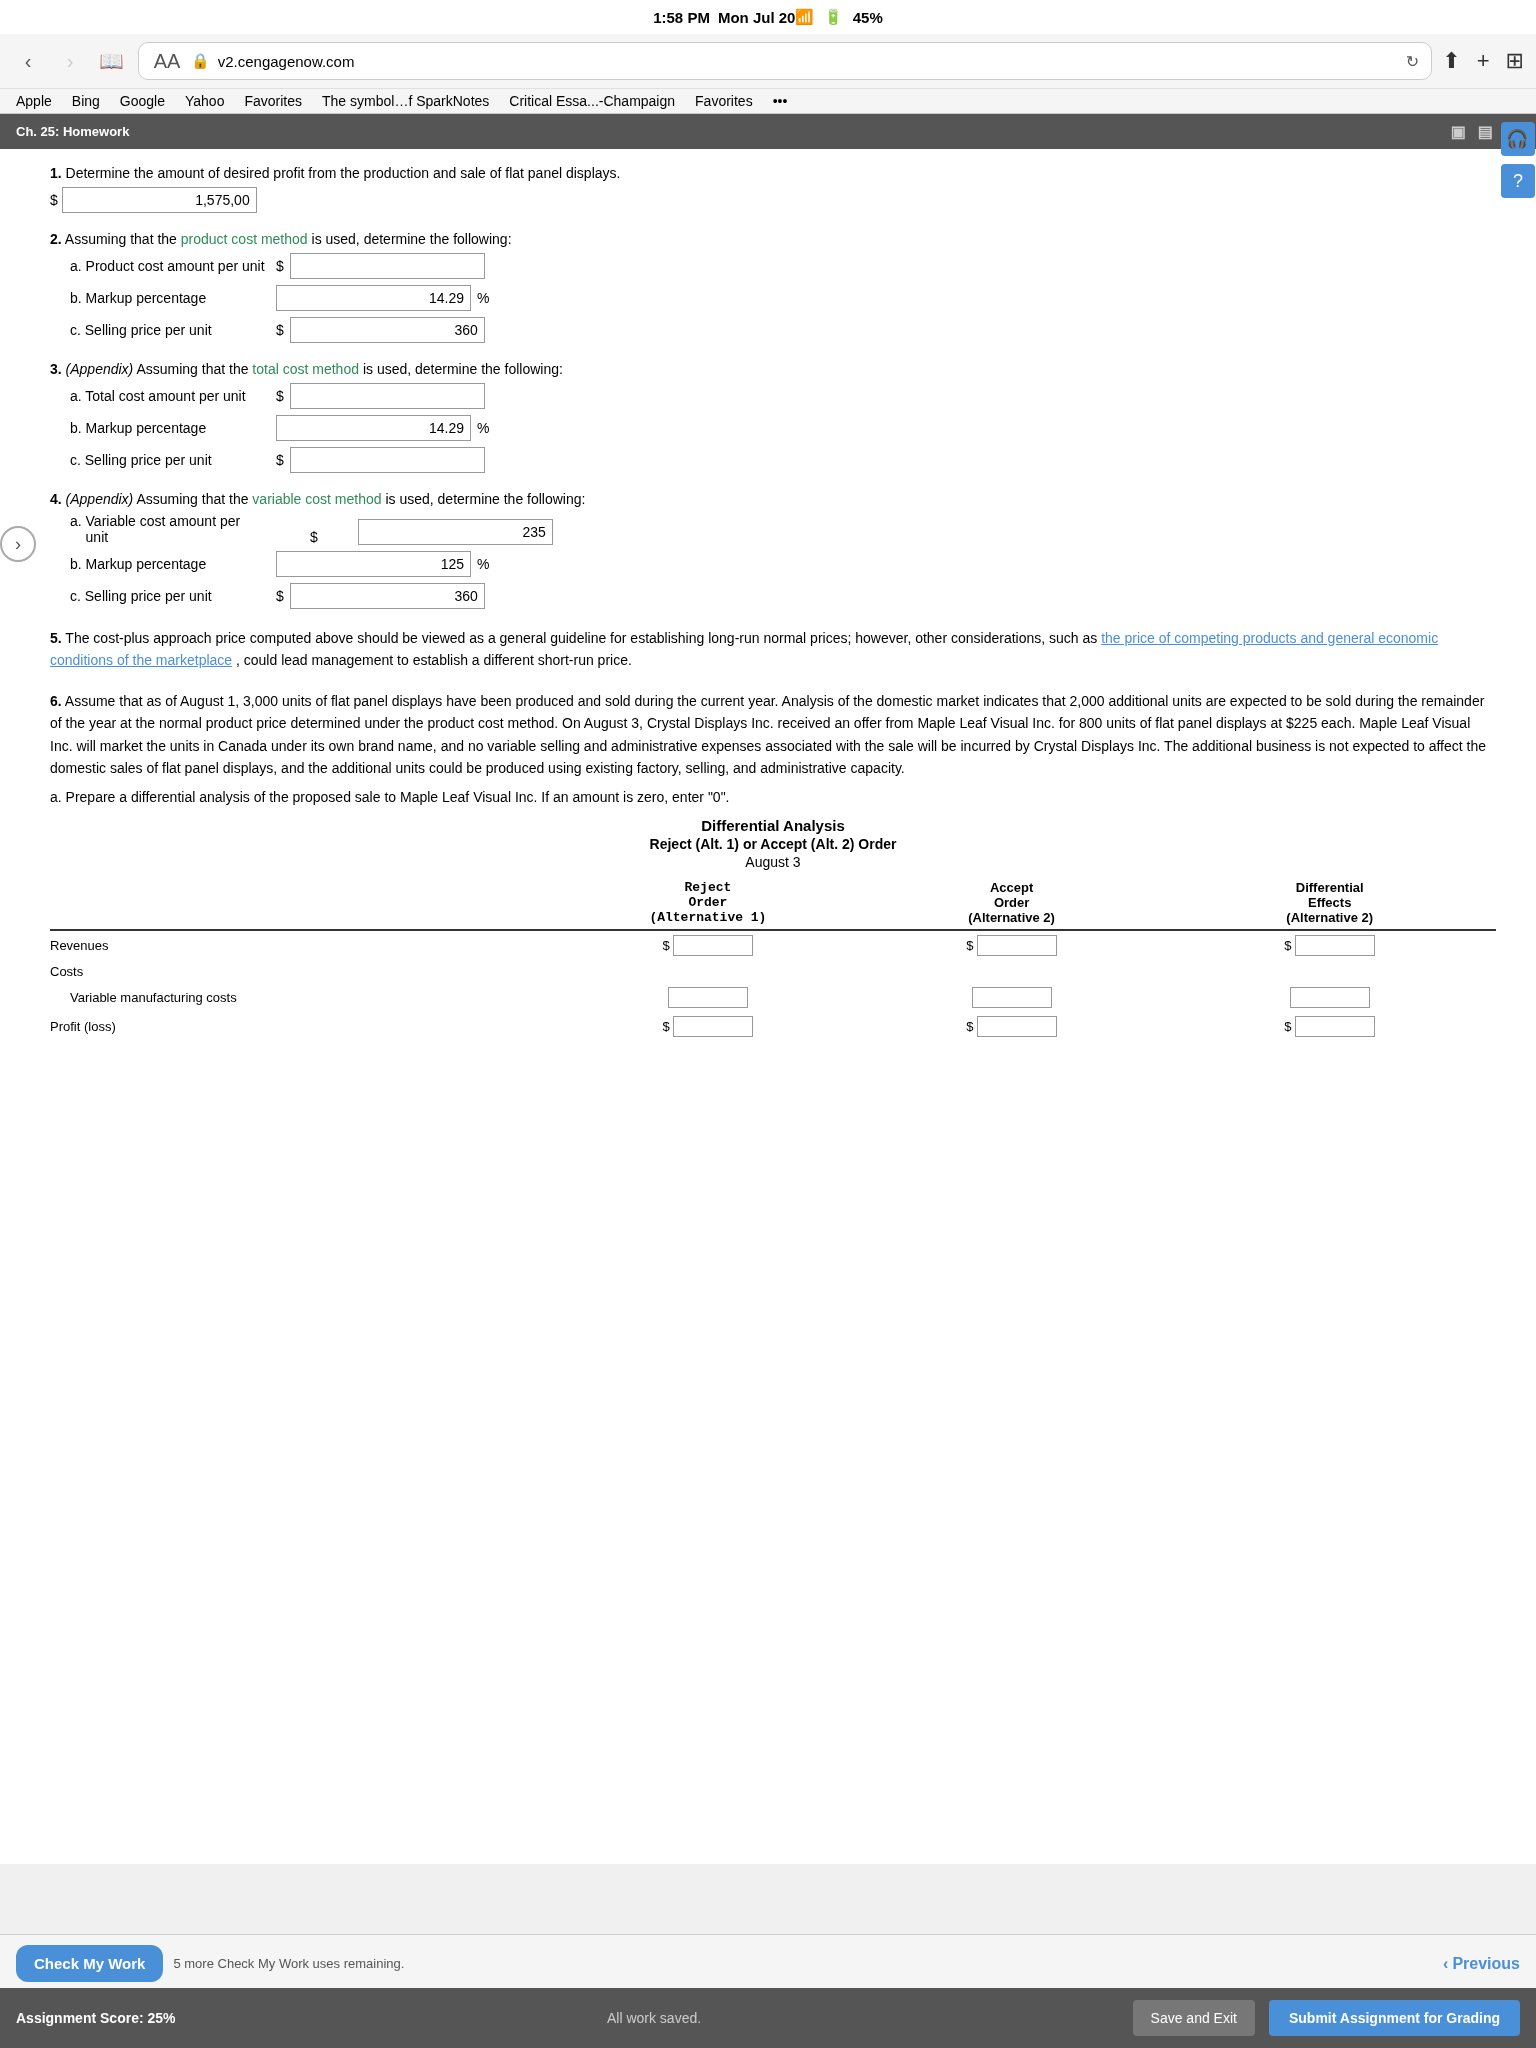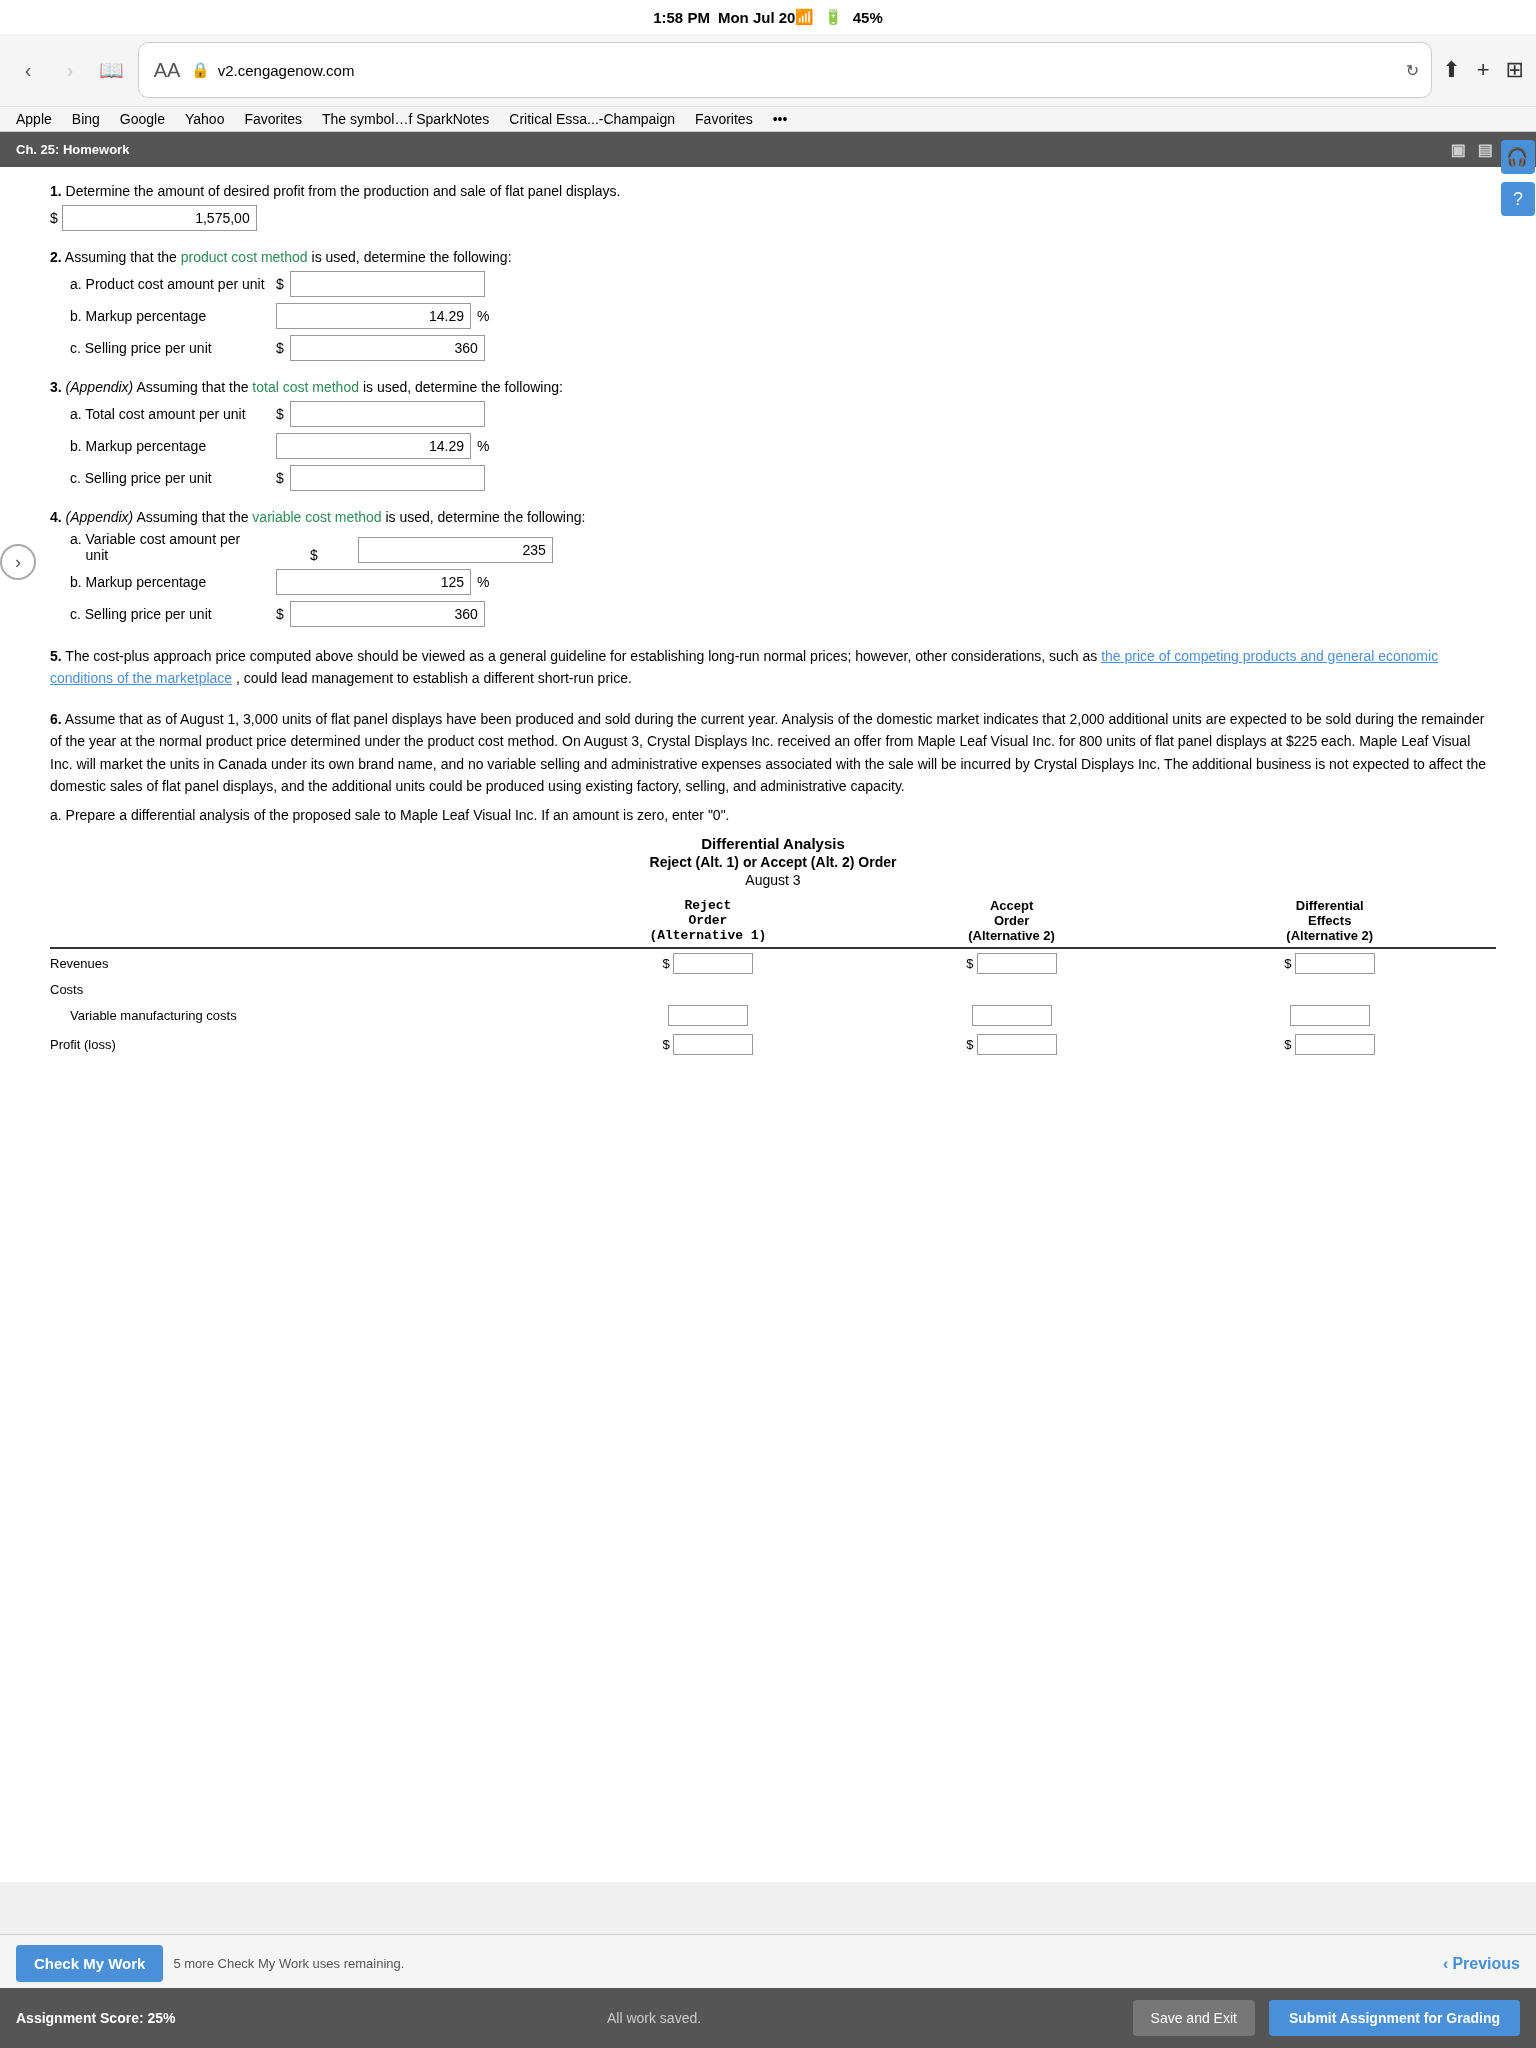--- a/index.html
+++ b/index.html
@@ -44,21 +44,21 @@
       display: flex; align-items: center; justify-content: center;
     }
     .nav-btn.disabled { color: #ccc; }
     .address-bar {
       flex: 1;
       display: flex;
       align-items: center;
       background: #fff;
       border: 1px solid #ccc;
       border-radius: 10px;
-      padding: 11px 12px;
+      padding: 2px 12px;
       gap: 8px;
       font-size: 15px;
     }
     .address-bar .lock-icon { color: #555; }
     .address-bar .url-text { flex: 1; color: #000; }
     .address-bar .reload-btn { color: #555; font-size: 16px; cursor: pointer; }
     .toolbar-icons {
       display: flex; gap: 16px; align-items: center;
     }
     .toolbar-icon { font-size: 22px; color: #333; cursor: pointer; }
@@ -208,21 +208,21 @@
       display: flex;
       align-items: center;
       justify-content: space-between;
       padding: 10px 16px;
     }
     .check-my-work-btn {
       background: #4a90d9;
       color: #fff;
       border: none;
       padding: 10px 18px;
-      border-radius: 4px;
+      border-radius: 12px;
       font-size: 15px;
       font-weight: 600;
       cursor: pointer;
     }
     .check-remaining { font-size: 13px; color: #555; margin-left: 10px; }
     .previous-btn {
       background: transparent;
       border: none;
       font-size: 16px;
       color: #4a90d9;

